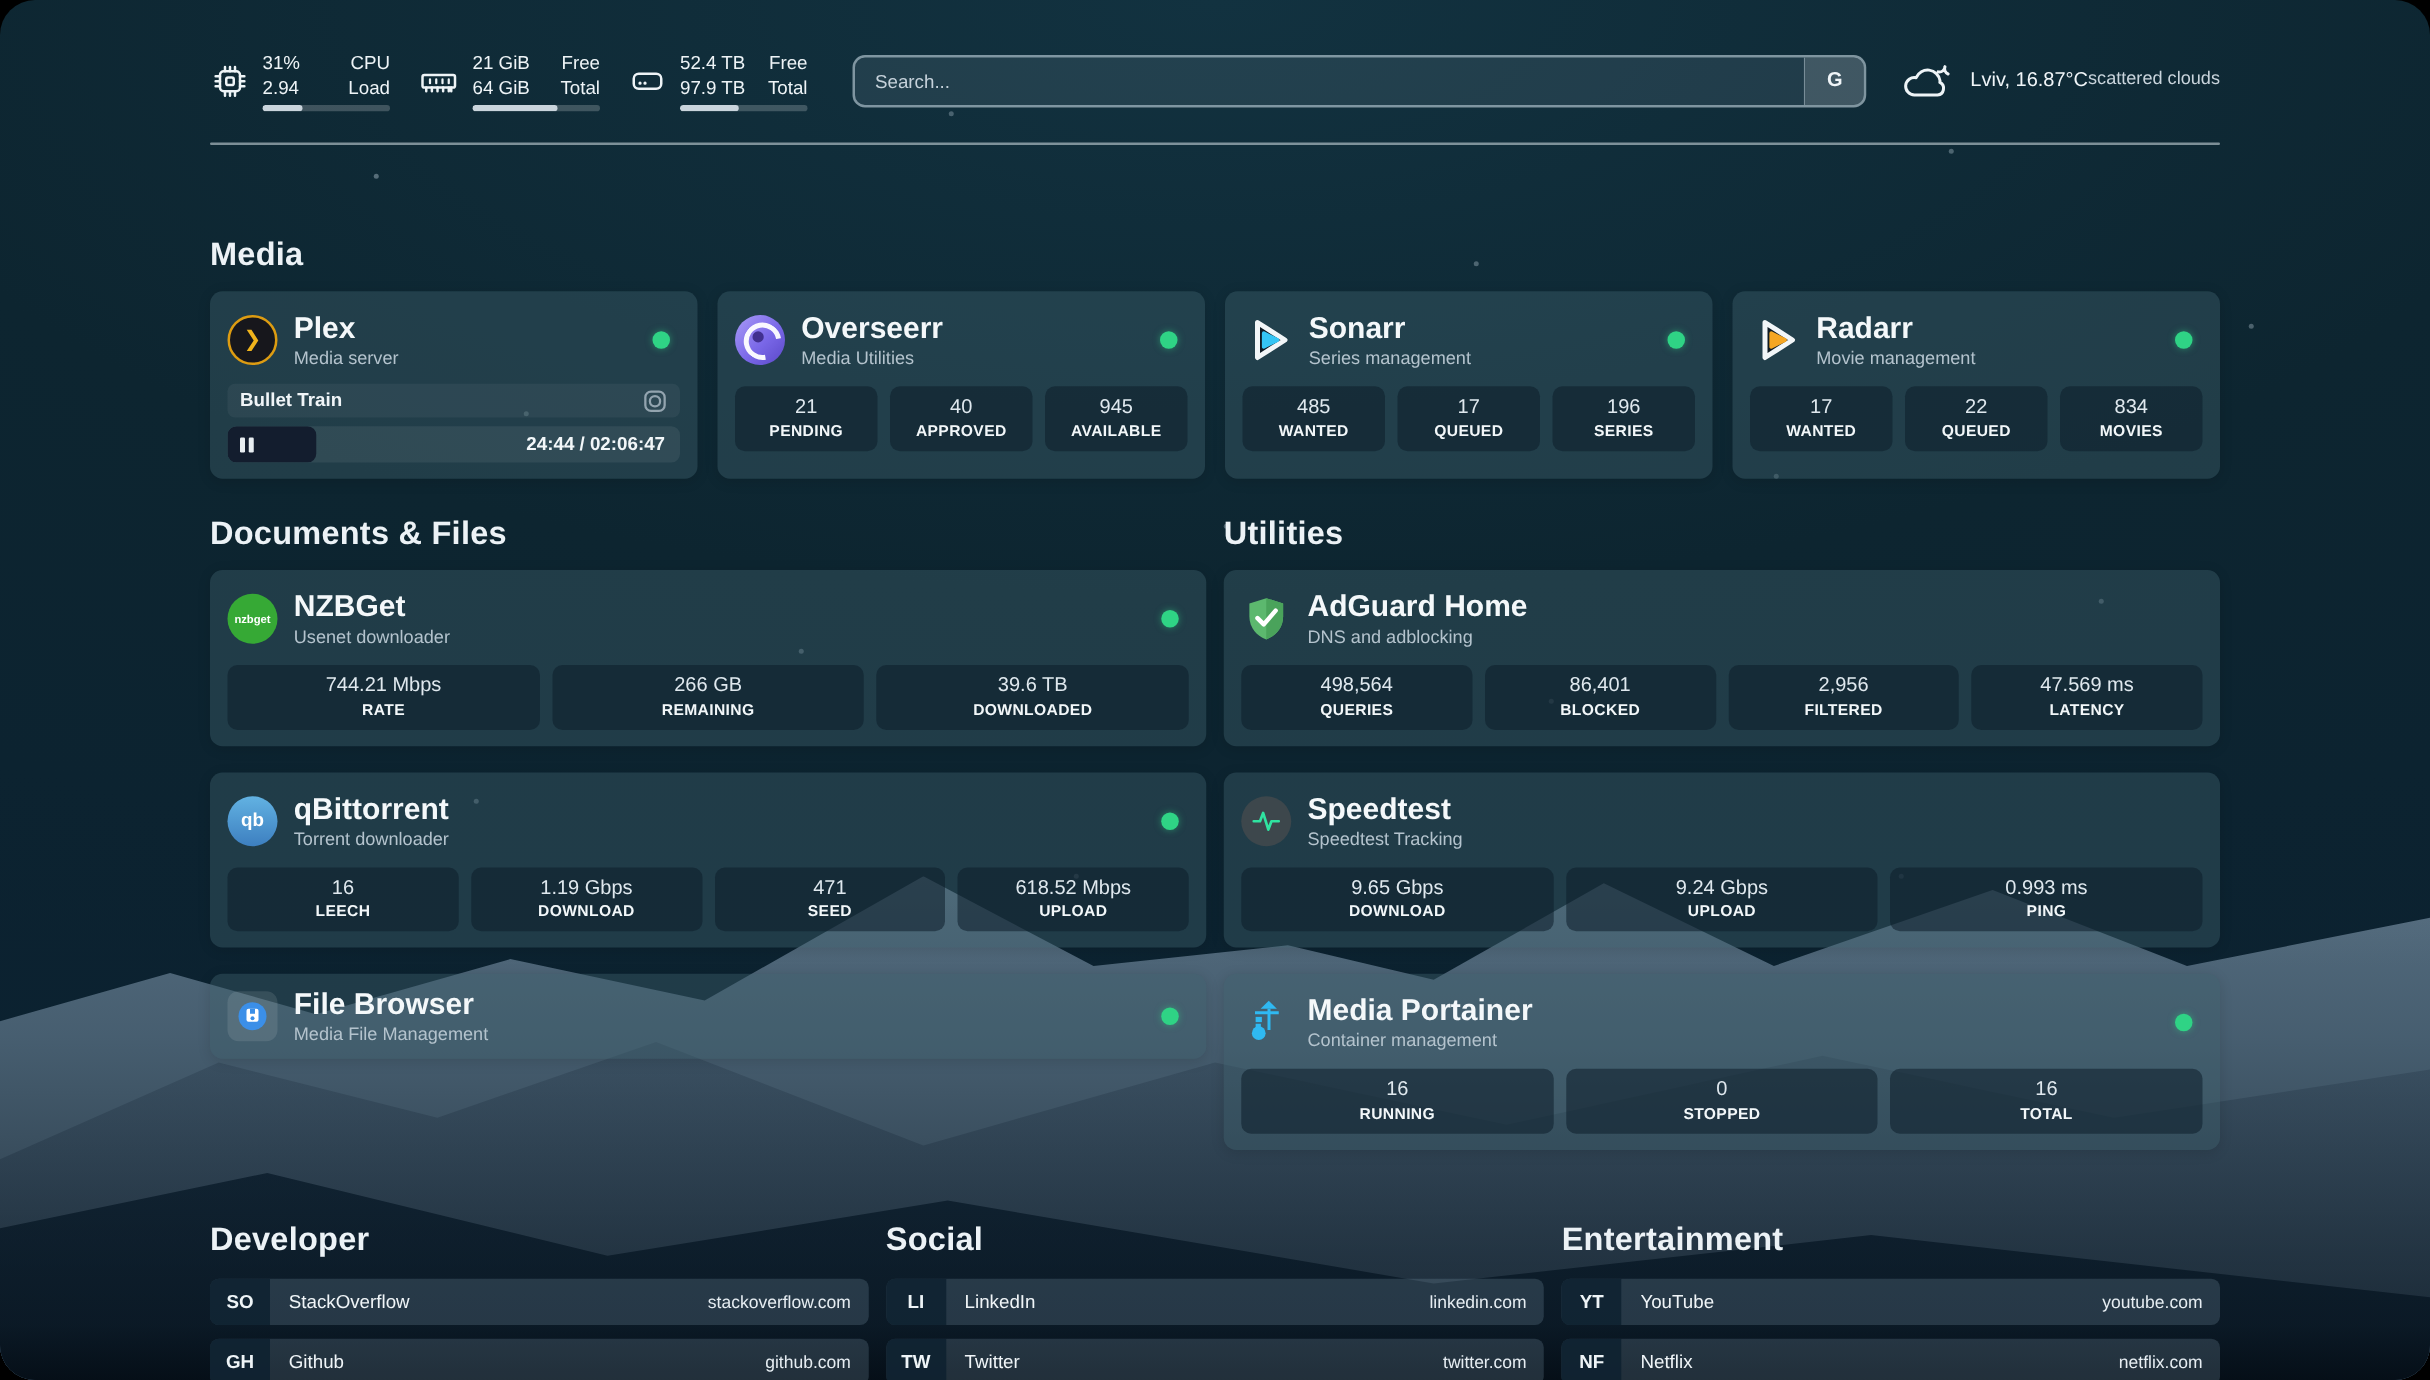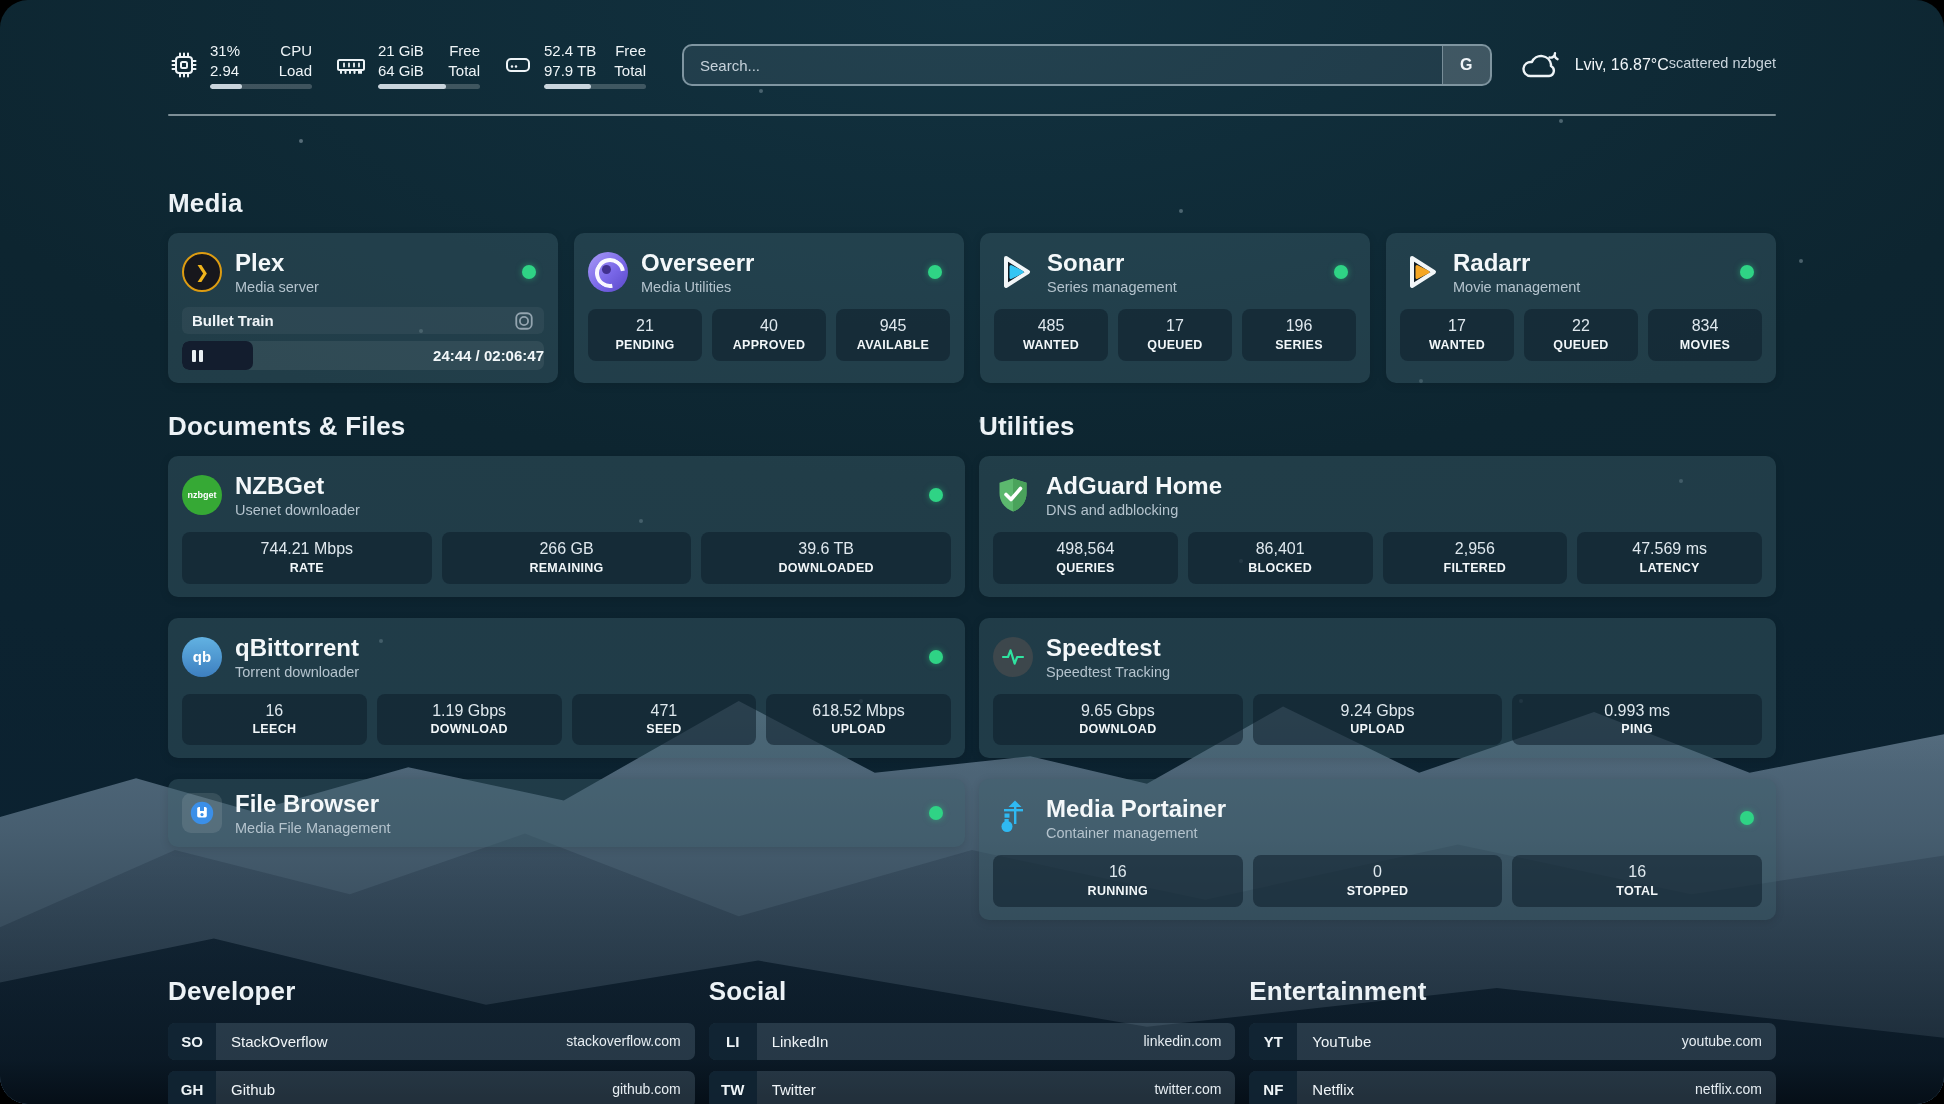--- a/index.html
+++ b/index.html
@@ -69,21 +69,21 @@
   .stat-box { flex:1; background:rgba(13,30,41,.55); border-radius:8px; padding:6px 4px 7px; text-align:center; line-height:1.35; }
   .stat-val { font-size:16px; color:#dfe8ee; }
   .stat-lab { font-size:12.5px; font-weight:700; color:#f2f7f9; letter-spacing:.3px; }
 
   .np-row { display:flex; align-items:center; background:rgba(255,255,255,.05); border-radius:6px; padding:3px 10px; margin-top:10px; height:27px;text-align:center; }
   .np-title { font-size:15px; font-weight:600; color:#f0f5f8; }
   .np-cam { margin-left:auto; display:flex; }
   .np-bar { position:relative; margin-top:7px; height:29px; border-radius:7px; background:rgba(255,255,255,.07); overflow:hidden; }
   .np-fill { position:absolute; left:0; top:0; bottom:0; border-radius:7px; background:#131d2e; display:flex; align-items:center; padding-left:10px; gap:3px; }
   .pause-bar { width:4px; height:12px; background:#e8eef2; border-radius:1px; display:inline-block; }
-  .np-time { position:absolute; right:0; top:0; bottom:0; display:flex; align-items:center; font-size:15px; font-weight:700; color:#f2f7f9; }
+  .np-time { position:absolute; right:12px; top:0; bottom:0; display:flex; align-items:center; font-size:15px; font-weight:700; color:#f2f7f9; }
 
   .bookmarks { display:grid; grid-template-columns:repeat(3,1fr); gap:14px; margin-top:56px; padding-bottom:40px; }
   .bm-title { margin-bottom:16px; }
   .bm-stack { display:flex; flex-direction:column; gap:11px; }
   .bm-row { display:flex; align-items:stretch; height:37px; border-radius:7px; overflow:hidden; background:rgba(150,180,200,.2); cursor:pointer; }
   .bm-abbr { width:48px; background:rgba(12,32,46,.82); color:#eef4f7; font-size:15px; font-weight:700; display:flex; align-items:center; justify-content:center; }
   .bm-name { display:flex; align-items:center; padding-left:15px; font-size:15px; color:#f0f5f8; }
   .bm-url { margin-left:auto; display:flex; align-items:center; padding-right:14px; font-size:14px; color:#e6edf2; }
 
   .icon-tile { width:40px; height:40px; border-radius:9px; background:rgba(255,255,255,.1); display:flex; align-items:center; justify-content:center; }
@@ -186,21 +186,21 @@
         <button class="g-btn">G</button>
       </div>
 
       <div class="weather">
         <svg width="44" height="36" viewBox="0 0 44 36" fill="none" stroke="#eef4f7" stroke-width="2.4" stroke-linecap="round" stroke-linejoin="round">
           <path d="M31 29H12.5a7 7 0 1 1 1.4-13.86A10 10 0 0 1 33 17.5c0 .5-.04 1-.12 1.47A5.3 5.3 0 0 1 31 29z"></path>
           <path d="M31.5 10.5a4.5 4.5 0 0 0 5.5-4.2 4.5 4.5 0 0 0 2.5 5.9"></path>
         </svg>
         <div class="weather-text">
           <span class="weather-line1">Lviv, 16.87°C</span>
-          <span class="weather-line2">scattered nzbget</span>
+          <span class="weather-line2">scattered clouds</span>
         </div>
       </div>
     </div>
 
     <div class="divider"></div>
 
     <div class="section-title t-media">Media</div>
     <div class="grid-media">
 
       <div class="card">

